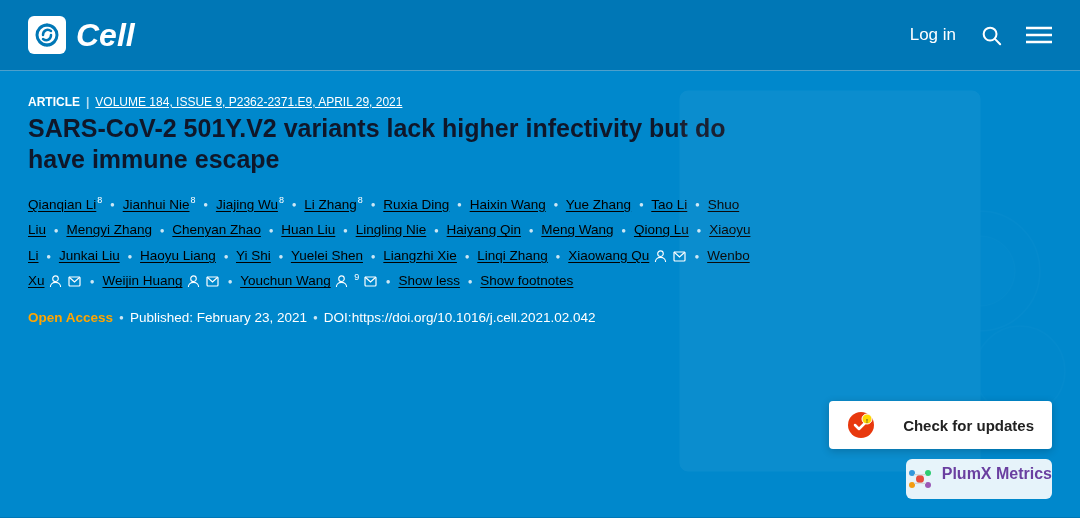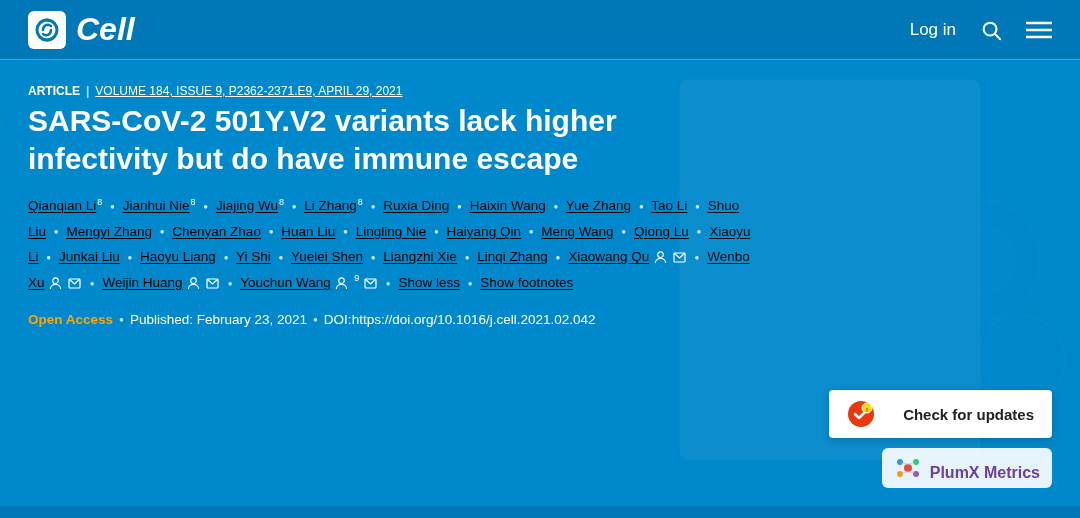--- a/index.html
+++ b/index.html
@@ -11,21 +11,21 @@
       background: #0077b6;
     }
 
     
     .header {
       background: #0077b6;
       display: flex;
       align-items: center;
       justify-content: space-between;
       padding: 0 28px;
-      height: 60px;
+      height: 71px;
       border-bottom: 1px solid rgba(255,255,255,0.3);
     }
     .header-logo {
       display: flex;
       align-items: center;
       gap: 10px;
       color: white;
       font-size: 32px;
       font-weight: bold;
       font-style: italic;
@@ -93,23 +93,23 @@
       color: white;
       text-decoration: underline;
       font-weight: normal;
       font-size: 12px;
     }
     .article-label .separator {
       color: rgba(255,255,255,0.7);
     }
 
     .article-title {
-      font-size: 30px;
-      font-weight: bold;
-      color: #ffffff;
+      font-size: 25px;
+      font-weight: bold;
+      color: #0f172a;
       line-height: 1.25;
       margin-bottom: 16px;
       max-width: 730px;
     }
 
     .authors-block {
       max-width: 730px;
       font-size: 13.5px;
       color: white;
       line-height: 1.9;
@@ -218,23 +218,23 @@
       height: 28px;
     }
     .plumx-text {
       color: #6a3fa0;
       font-weight: bold;
       font-size: 16px;
     }
     .plumx-bg {
       background: rgba(255,255,255,0.9);
       border-radius: 6px;
-      padding: 6px 12px;
-      display: flex;
-      align-items: flex-end;
+      padding: 6px 0;
+      display: flex;
+      align-items: flex-start;
       gap: 8px;
     }
   </style>
 </head>
 <body>
 
 <div class="header">
   <div class="header-logo">
     <div class="logo-icon">
       <svg viewBox="0 0 28 28" fill="none">

